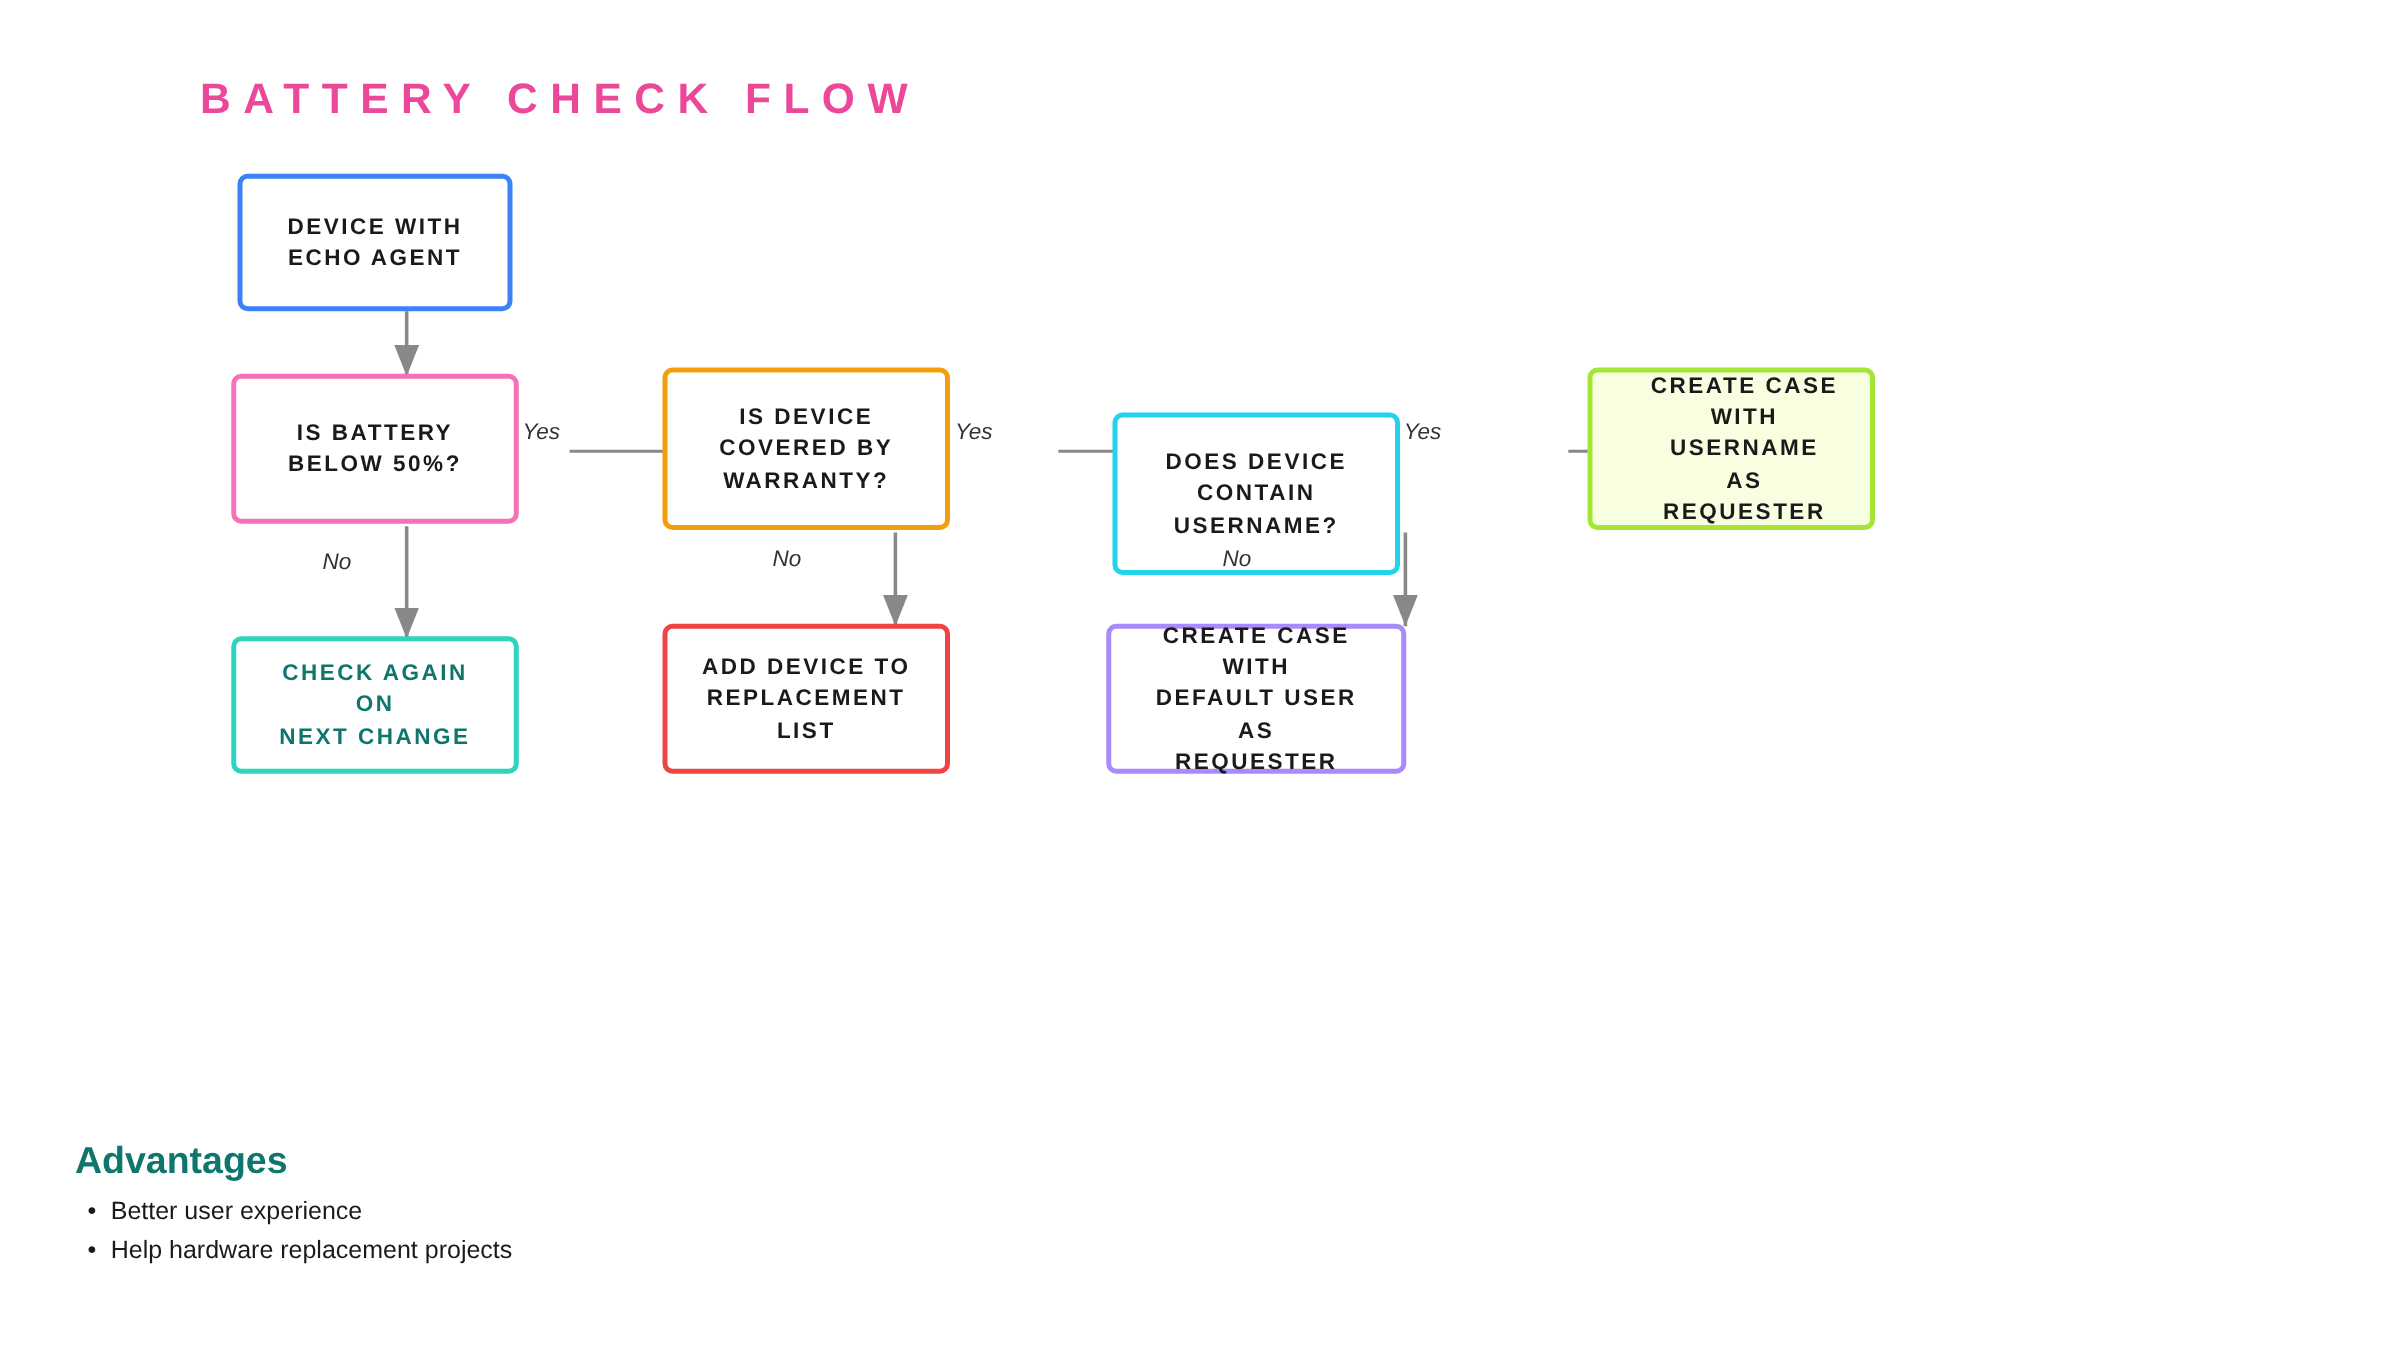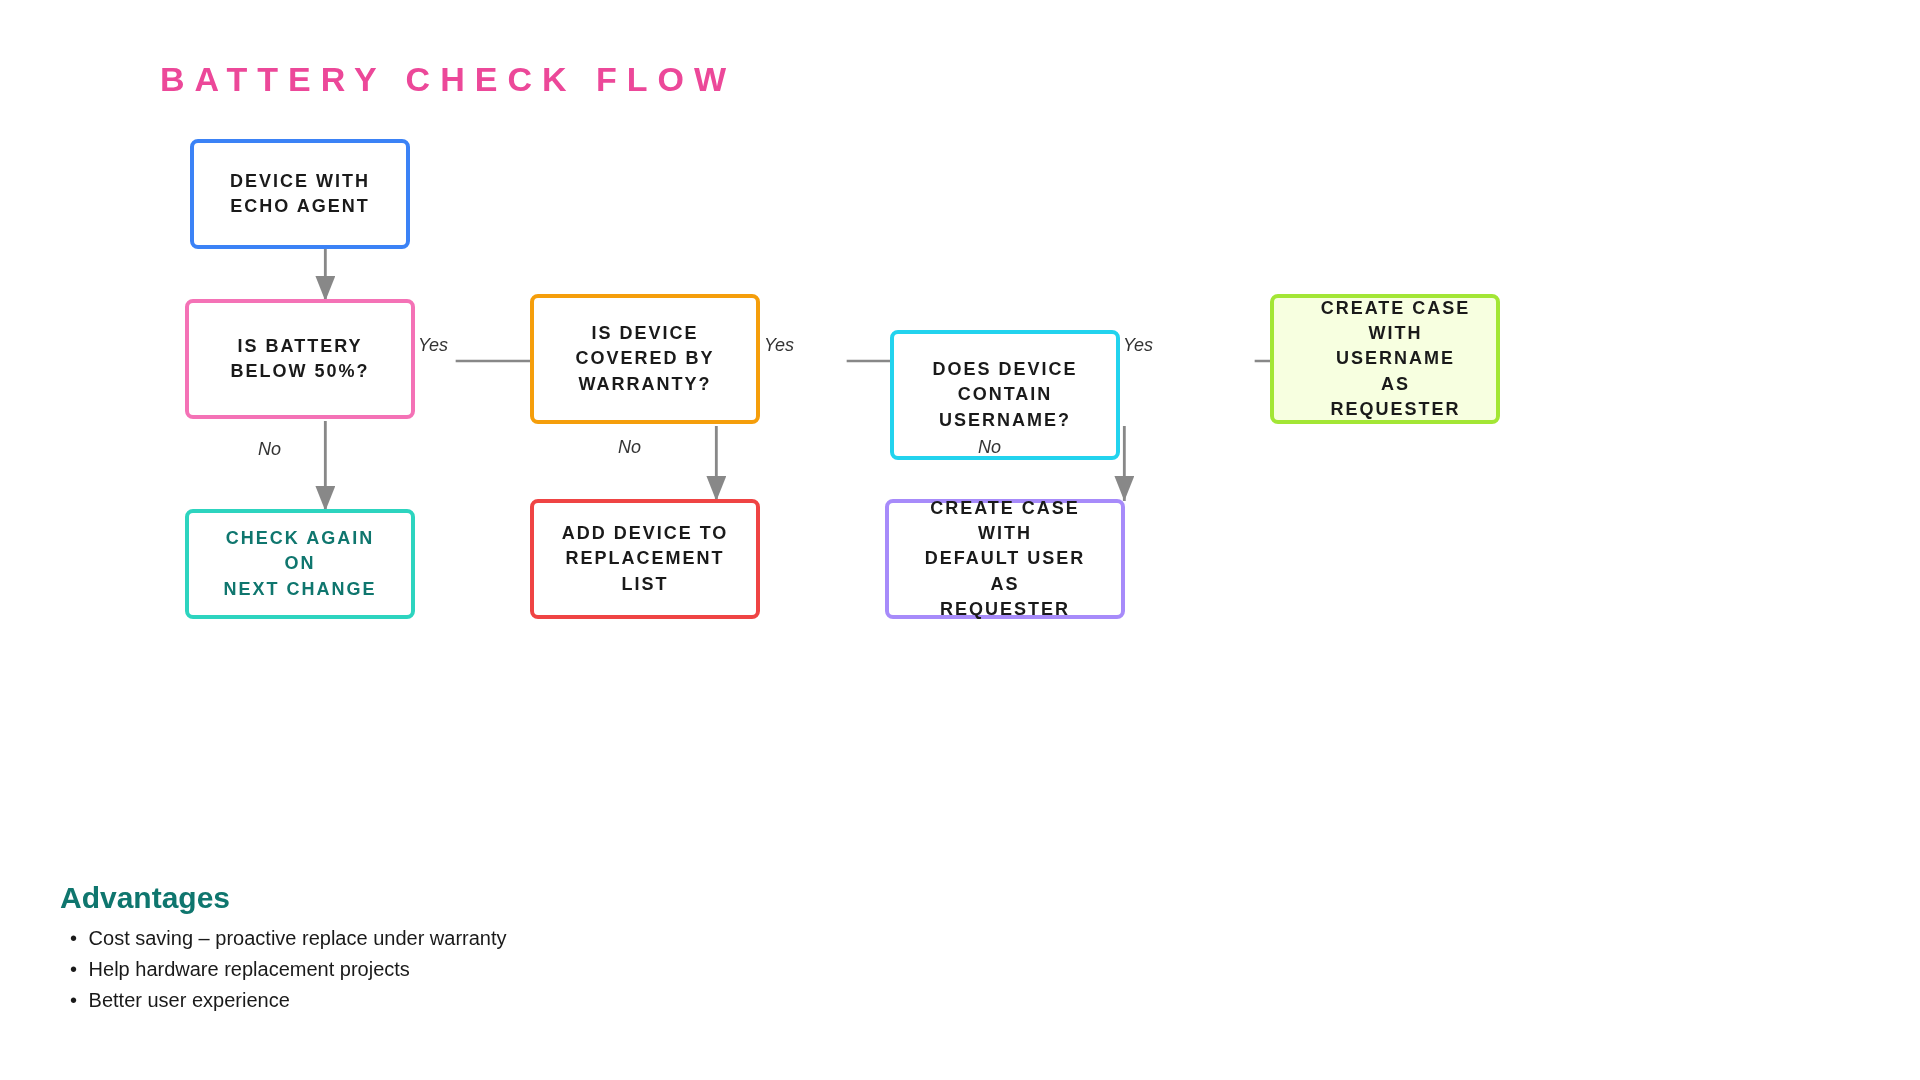--- a/index.html
+++ b/index.html
@@ -249,17 +249,16 @@
   <span class="label" style="left: 654px; top: 196px;">Yes</span>
   <span class="label" style="left: 508px; top: 298px;">No</span>
   <span class="label" style="left: 1013px; top: 196px;">Yes</span>
   <span class="label" style="left: 868px; top: 298px;">No</span>
 
 </div>
 
 <div class="advantages">
   <h2 class="advantages-title">Advantages</h2>
   <ul class="advantages-list">
-    <li>Cost saving – proactive replace under warranty</li>
+    <li>Better user experience</li>
     <li>Help hardware replacement projects</li>
-    <li>Better user experience</li>
   </ul>
 </div>
 
 </body></html>

